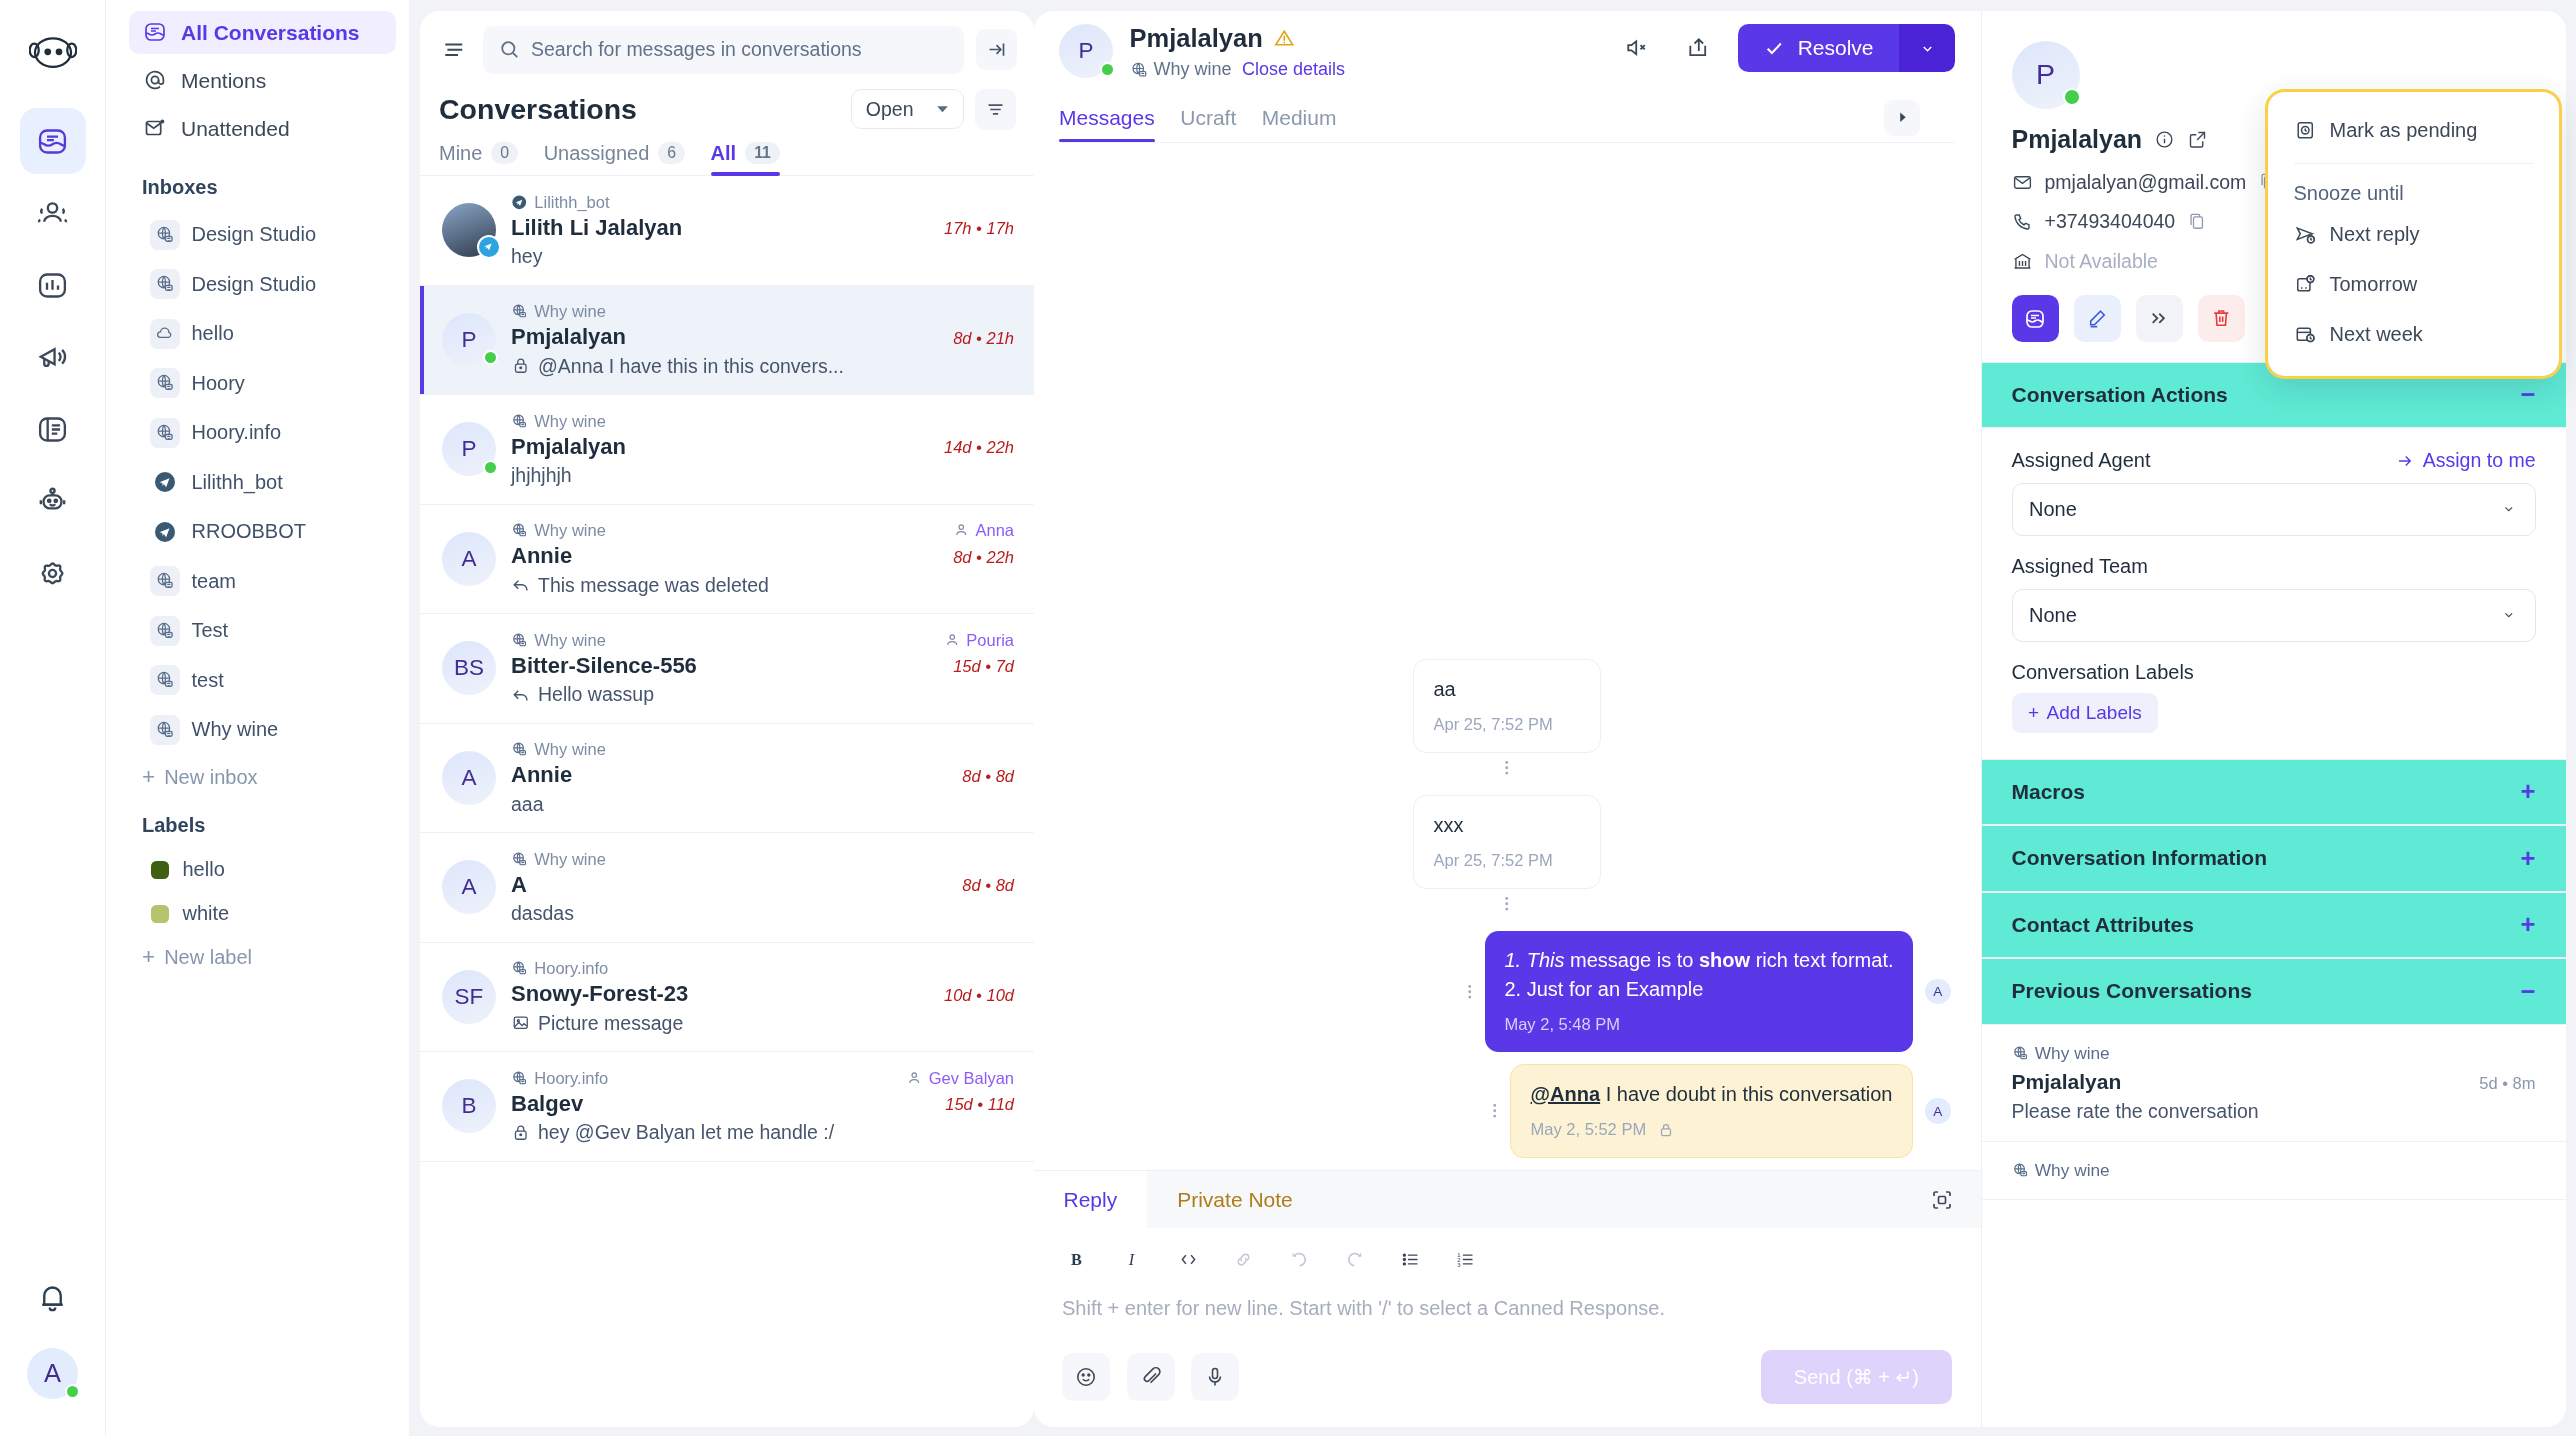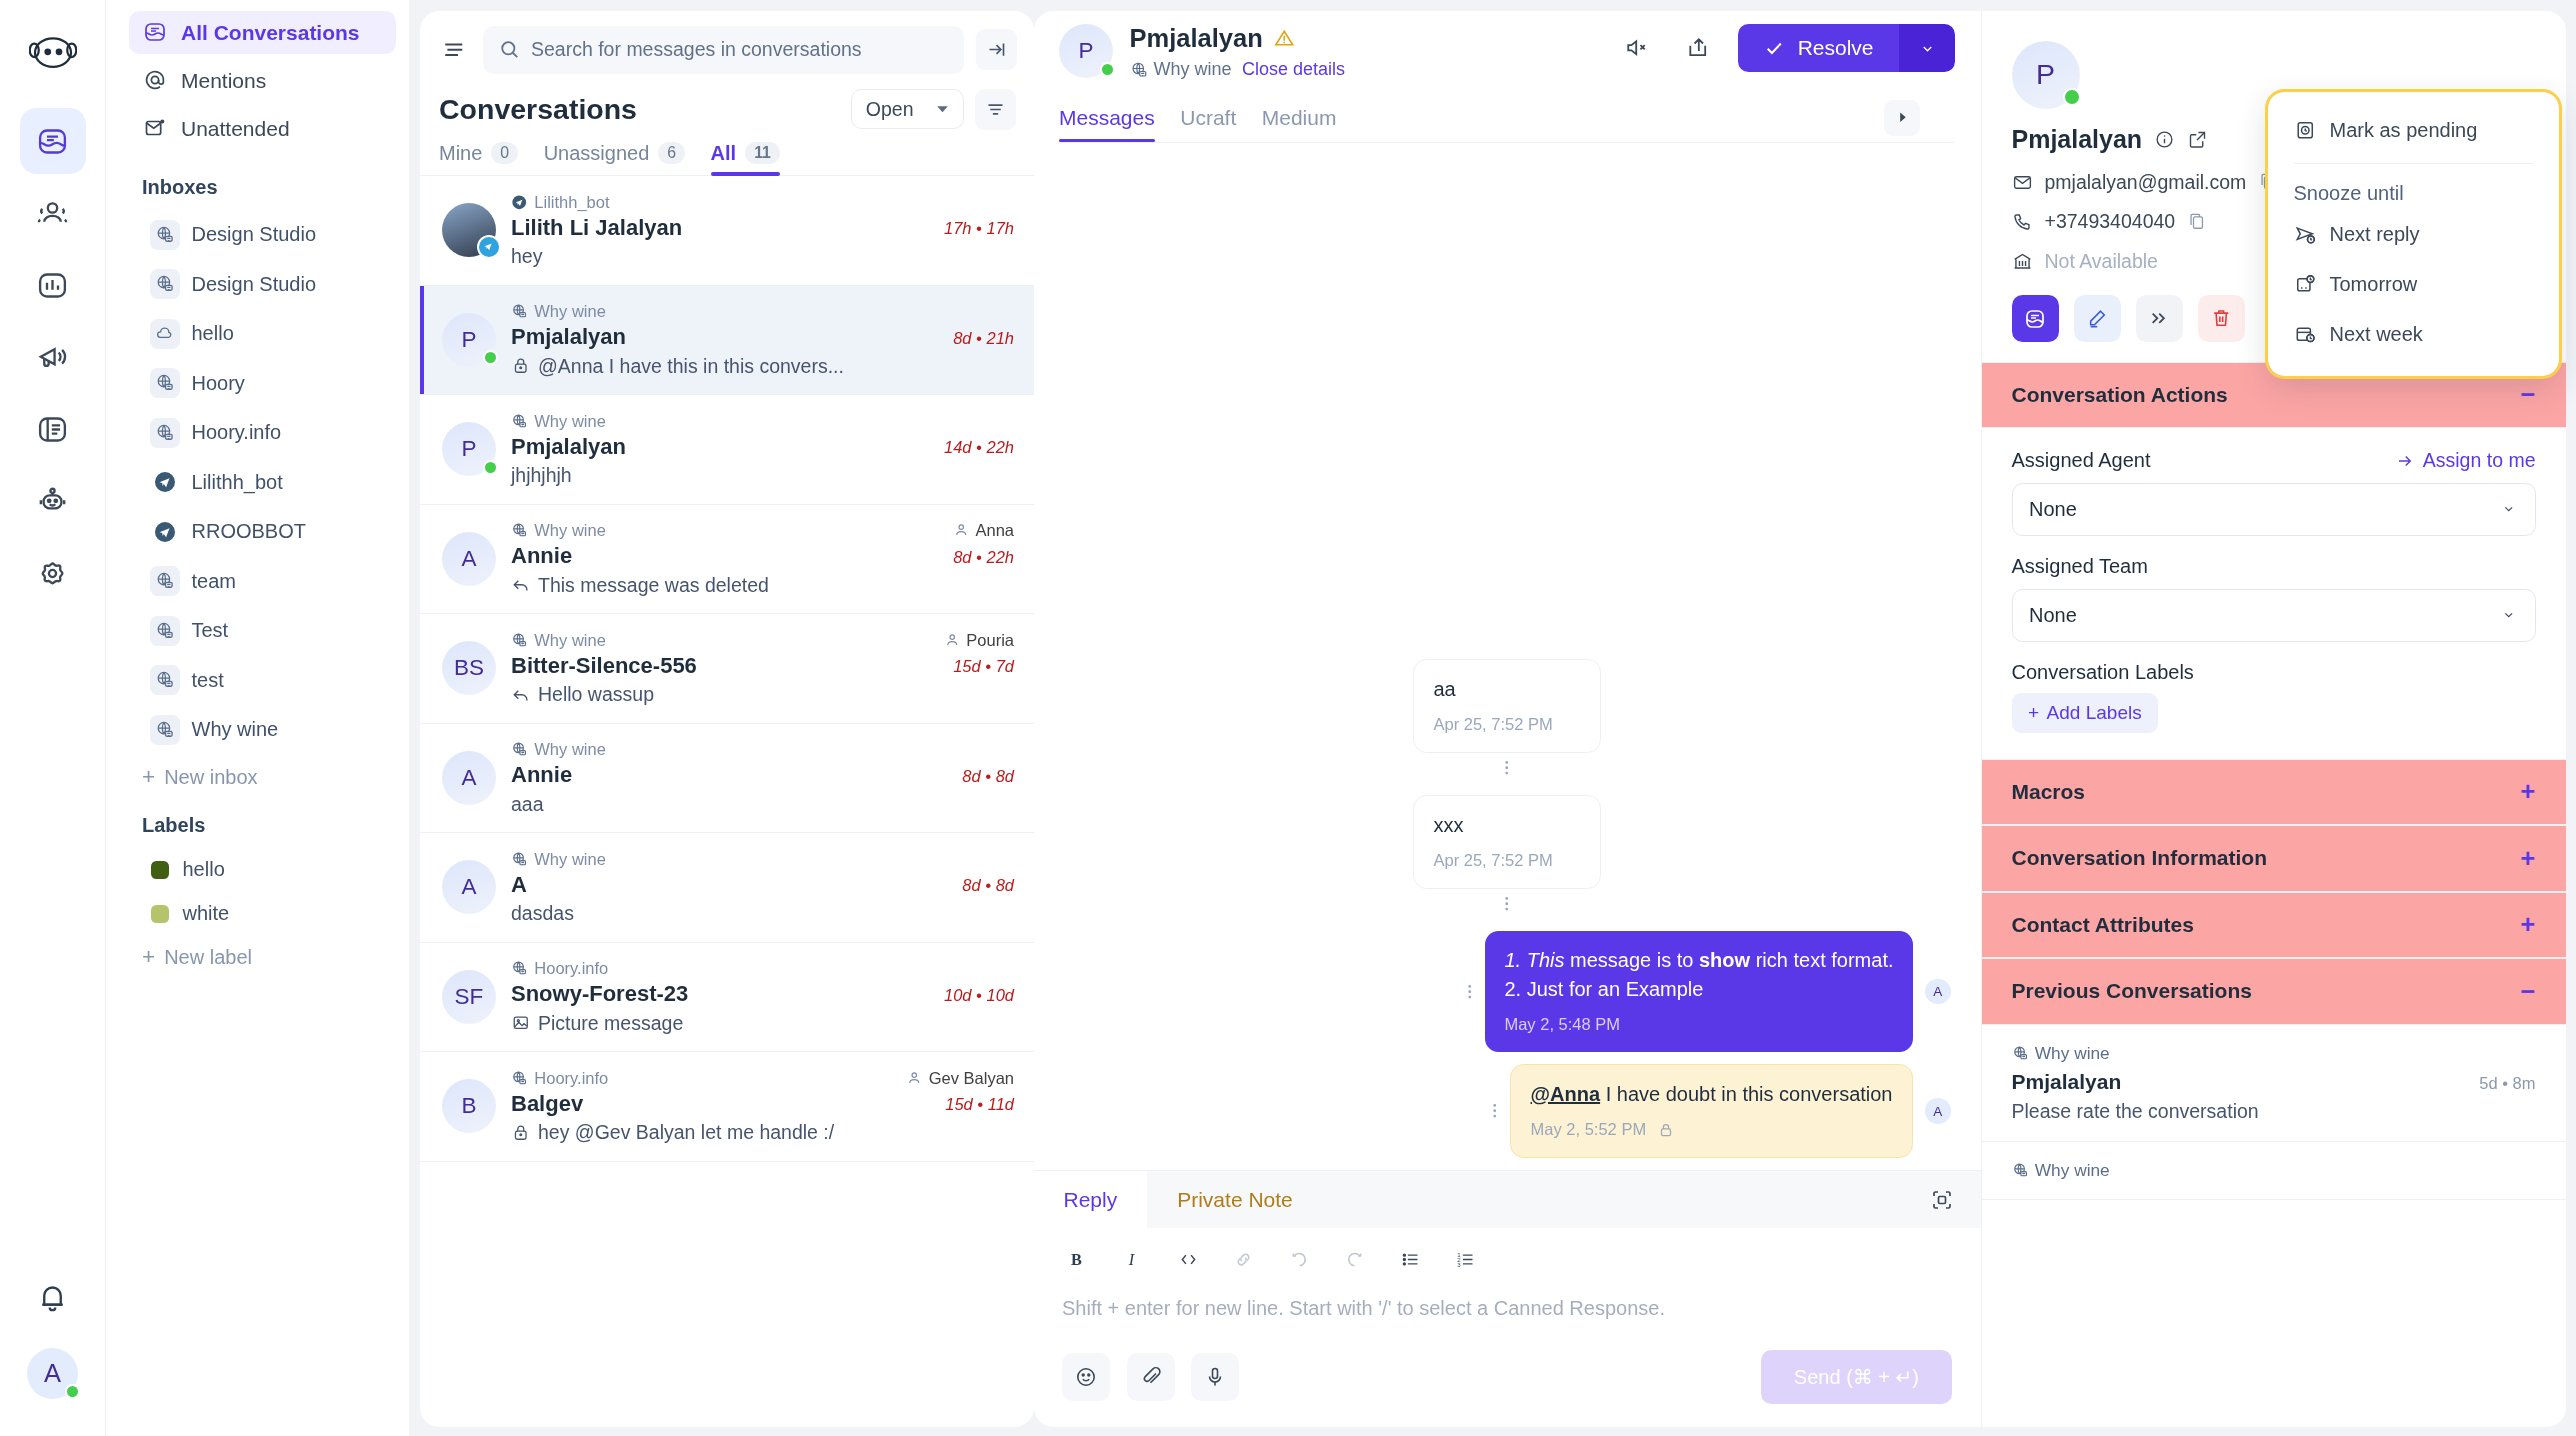--- a/index.html
+++ b/index.html
@@ -106,21 +106,21 @@
     width:54px;height:54px;border-radius:50%;
     background:linear-gradient(160deg,#dde6fb,#eef2fb);
     color:#432c93;display:flex;align-items:center;justify-content:center;font-size:22.5px;
   }
   .conv-av .circ.photo { background:linear-gradient(160deg,#8aa6c8,#2f3b4c); }
   .conv-av .statusdot { position:absolute;right:-1.5px;bottom:1.5px;width:15px;height:15px;border-radius:50%;background:#44ce4b;border:2.3px solid #fff; }
   .conv-av .tgdot { position:absolute;right:-4.5px;bottom:-1.5px;width:24px;height:24px;border-radius:50%;background:#2ea3e0;border:2.3px solid #fff;display:flex;align-items:center;justify-content:center;color:#fff; }
   .conv-body { flex:1 1 auto; min-width:0; }
   .conv-line1 { display:flex; align-items:center; justify-content:space-between; }
   .conv-inbox { display:flex;align-items:center;gap:6.8px;font-size:16.5px;color:#7d8ba3; }
-  .conv-assignee { display:flex;align-items:center;gap:6px;font-size:16.5px;color:#404040; }
+  .conv-assignee { display:flex;align-items:center;gap:6px;font-size:16.5px;color:#8b5cf6; }
   .conv-line2 { display:flex;align-items:flex-start;justify-content:space-between;margin-top:3px; }
   .conv-name { font-size:22px;font-weight:700;color:#1f2d3d; }
   .conv-time { font-size:16.5px;color:#b91c1c;white-space:nowrap;padding-top:4.5px;font-style:italic; }
   .conv-prev { display:flex;align-items:center;gap:7.5px;margin-top:4.5px;font-size:19.5px;color:#46546c; }
 
   
   .chat-col {
     flex:1 1 auto; background:#fff; margin:10.5px 0 10.5px 0;
     border-radius:19.5px 0 0 19.5px; display:flex; flex-direction:column; overflow:hidden;
     position:relative; z-index:2;
@@ -190,21 +190,21 @@
   .contact-name-row { display:flex;align-items:center;gap:12px; }
   .contact-name { font-size:25px;font-weight:700;color:#1f2d3d; }
   .contact-line { display:flex;align-items:center;gap:12px;margin-top:16.5px;font-size:19.5px;color:#3c4858; }
   .contact-line.muted { color:#a6b0c2; }
   .contact-actions { display:flex;gap:15px;margin-top:22.5px; }
   .ca-btn { width:47px;height:47px;border-radius:10.5px;display:flex;align-items:center;justify-content:center; }
   .ca-btn.primary { background:#5a38e8;color:#fff; }
   .ca-btn.soft { background:#eaf0fb;color:#3b5bdb; }
   .ca-btn.soft2 { background:#f1f3f7;color:#3c4858; }
   .ca-btn.danger { background:#fdecec;color:#e23c3c; }
-  .acc-head { display:flex;align-items:center;justify-content:space-between;padding:19.5px 30px;background:#fca5a5;border-top:0.8px solid #eef0f4;border-bottom:0.8px solid #eef0f4;font-size:21px;font-weight:600;color:#1f2d3d; }
+  .acc-head { display:flex;align-items:center;justify-content:space-between;padding:19.5px 30px;background:#5eead4;border-top:0.8px solid #eef0f4;border-bottom:0.8px solid #eef0f4;font-size:21px;font-weight:600;color:#1f2d3d; }
   .acc-head .sign { font-size:25.5px;color:#5a38e8;line-height:1; }
   .acc-body { padding:21px 30px 25.5px 30px; }
   .field-row { display:flex;align-items:center;justify-content:space-between;margin-bottom:10.5px; }
   .field-label { font-size:20px;color:#1f2d3d; }
   .assign-me { display:flex;align-items:center;gap:9px;font-size:19.5px;color:#5a38e8;justify-content:flex-end; }
   .select {
     width:100%;height:53px;border:0.8px solid #e2e6ee;border-radius:10.5px;
     display:flex;align-items:center;justify-content:space-between;padding:0 16.5px;
     font-size:20px;color:#1f2d3d;margin-bottom:19.5px;
   }

